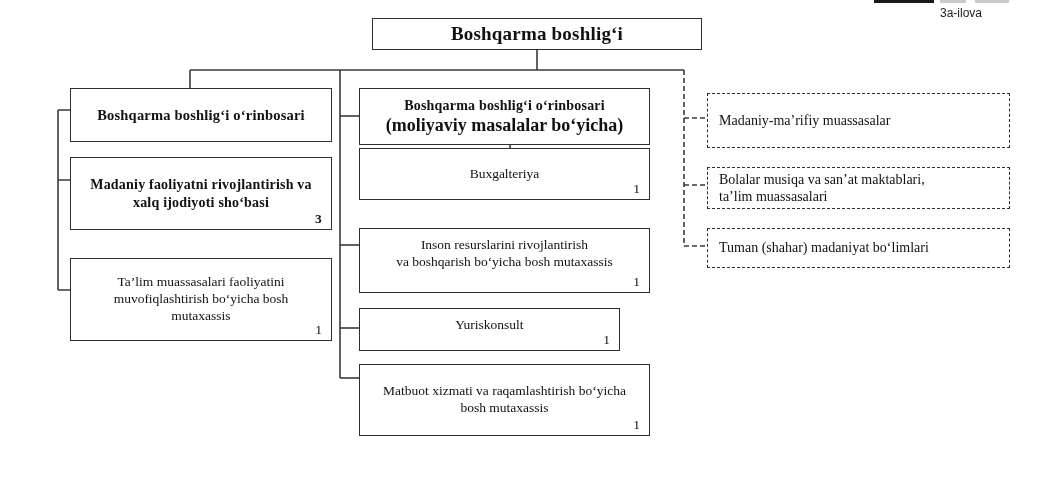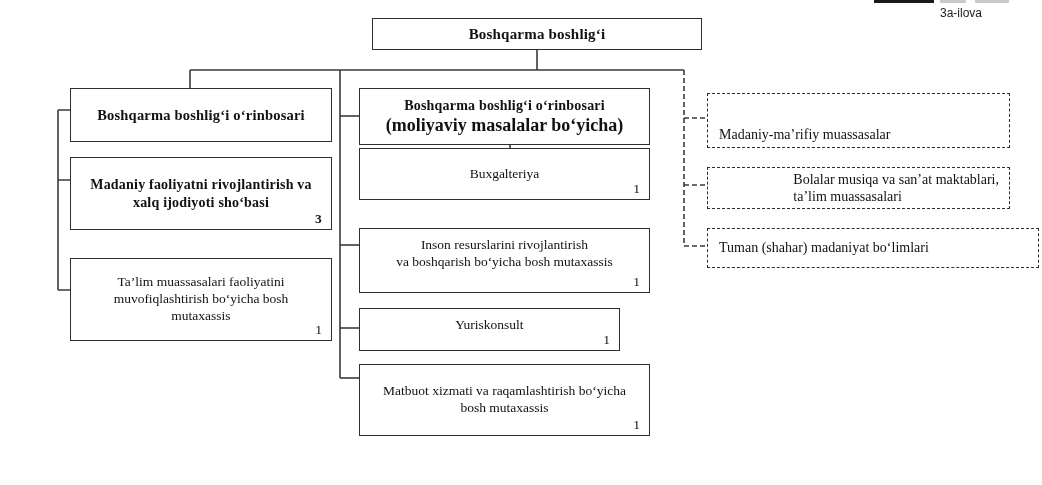--- a/index.html
+++ b/index.html
@@ -59,21 +59,21 @@
         <path d="M684,246 H707"></path>
       </g>
     </g>
   </svg>
 
   <div class="crop-bar"></div>
   <div class="crop-smudge" style="left:940px; width:26px;"></div>
   <div class="crop-smudge" style="left:975px; width:34px;"></div>
   <div class="annotation">3a-ilova</div>
 
-  <div class="box bold thick" style="left:372px; top:18px; width:330px; height:32px; font-size:15px;">
+  <div class="box bold thick" style="left:372px; top:18px; width:330px; height:32px; font-size:19px;">
     <div>Boshqarma boshlig‘i</div>
   </div>
 
   <div class="box bold" style="left:70px; top:88px; width:262px; height:54px; font-size:14.5px;">
     <div>Boshqarma boshlig‘i o‘rinbosari</div>
   </div>
 
   <div class="box bold" style="left:70px; top:157px; width:262px; height:73px; font-size:14px;">
     <div>Madaniy faoliyatni rivojlantirish va
 xalq ijodiyoti sho‘basi</div>
@@ -107,26 +107,26 @@
     <div>Yuriskonsult</div>
     <span class="count">1</span>
   </div>
 
   <div class="box pad-b14" style="left:359px; top:364px; width:291px; height:72px;">
     <div>Matbuot xizmati va raqamlashtirish bo‘yicha
 bosh mutaxassis</div>
     <span class="count">1</span>
   </div>
 
-  <div class="box dashed" style="left:707px; top:93px; width:303px; height:55px;justify-content:flex-end;">
+  <div class="box dashed" style="left:707px; top:93px; width:303px; height:55px;">
     <div>Madaniy-ma’rifiy muassasalar</div>
   </div>
 
-  <div class="box dashed" style="left:707px; top:167px; width:303px; height:42px;align-items:flex-end;">
+  <div class="box dashed" style="left:707px; top:167px; width:303px; height:42px;">
     <div>Bolalar musiqa va san’at maktablari,
 ta’lim muassasalari</div>
   </div>
 
-  <div class="box dashed" style="left:707px; top:228px; width:332px; height:40px;">
+  <div class="box dashed" style="left:707px; top:228px; width:303px; height:40px;">
     <div>Tuman (shahar) madaniyat bo‘limlari</div>
   </div>
 
 </div>
 
 </body></html>

